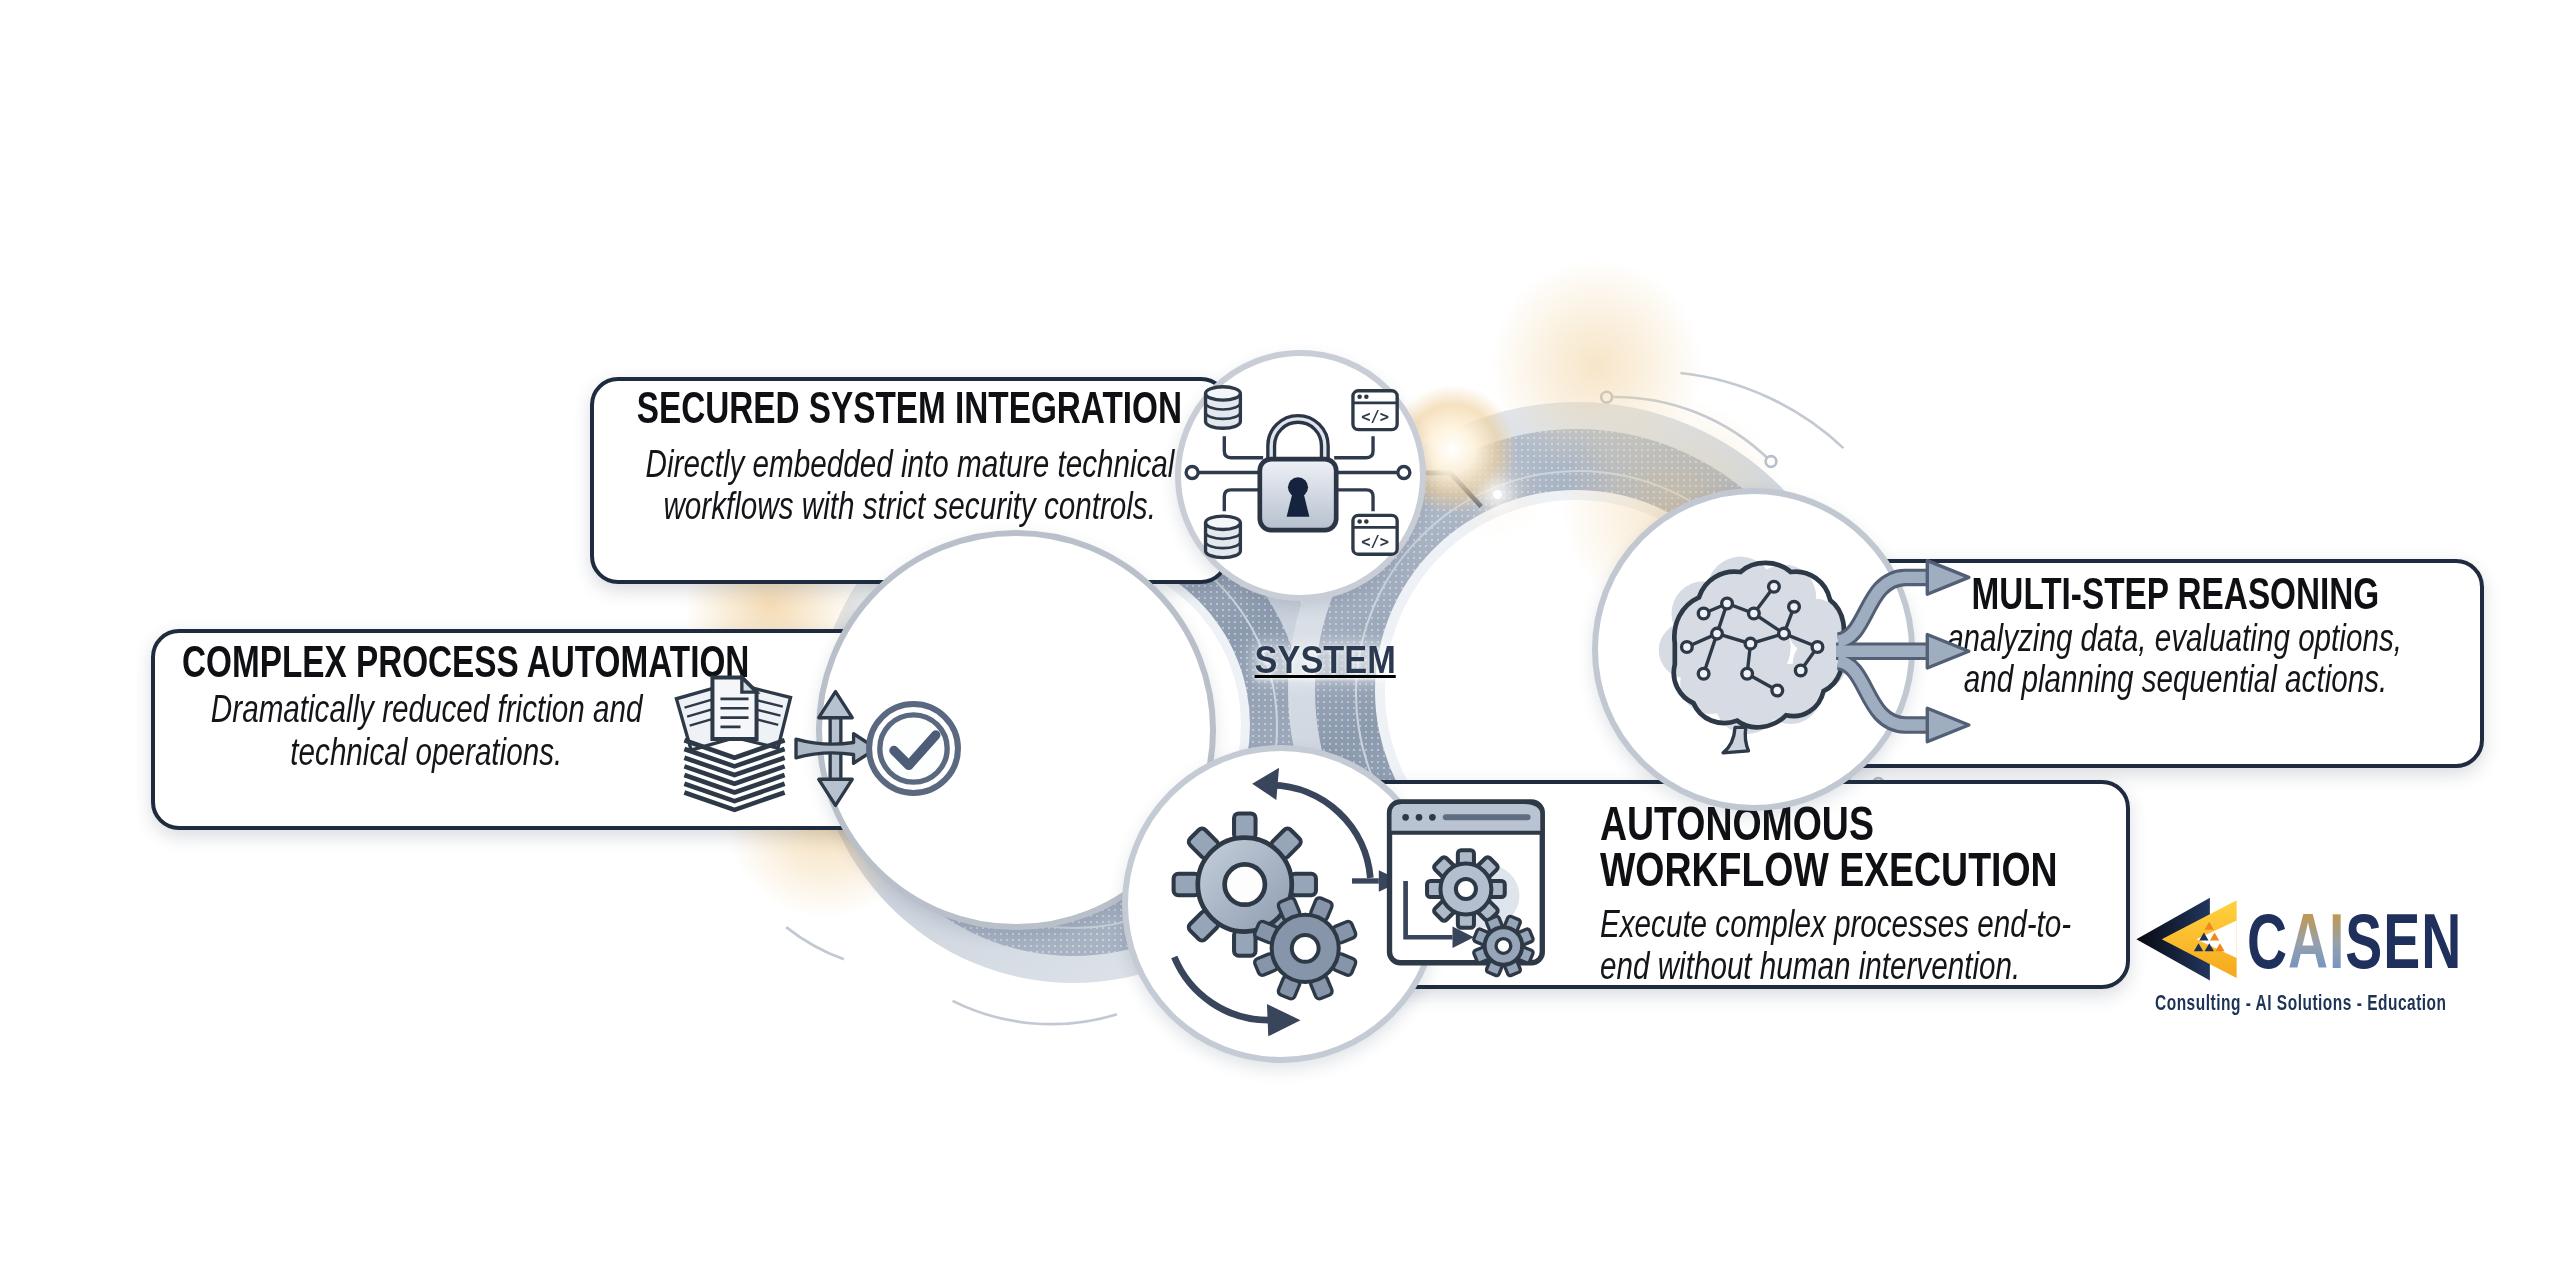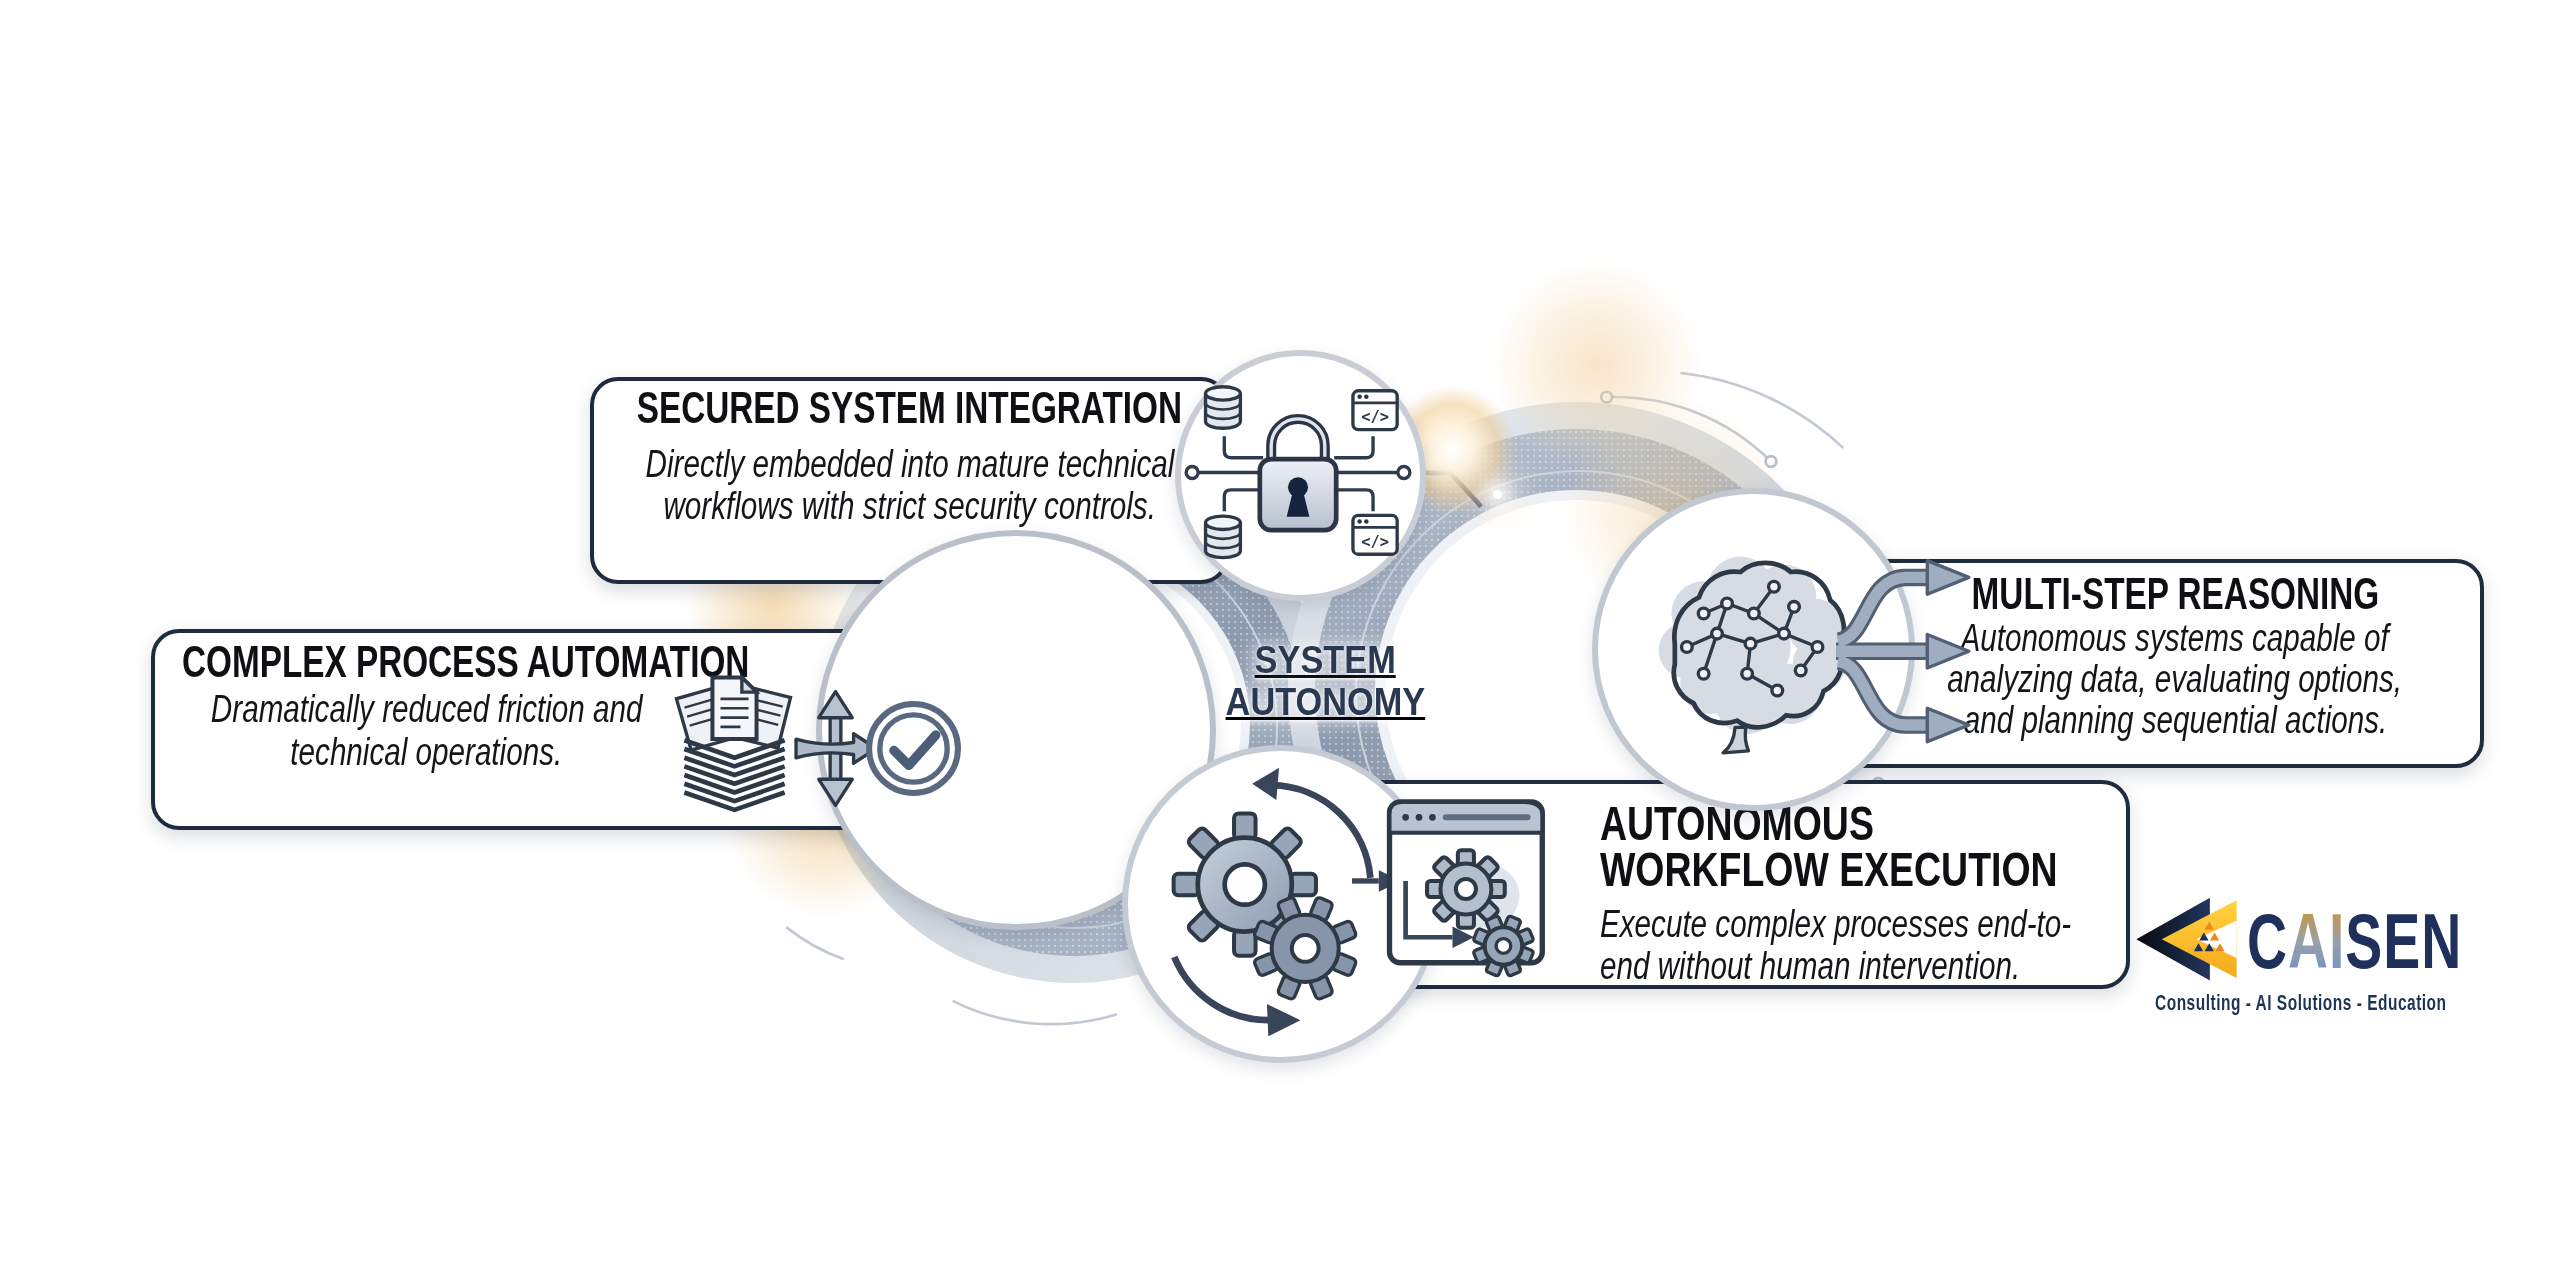--- a/index.html
+++ b/index.html
@@ -155,23 +155,20 @@
   <span class="digit" style="left:1563px;top:798px;">1011 001</span>
   <span class="digit" style="left:1585px;top:840px;">0010 111</span>
   <span class="digit" style="left:1543px;top:880px;">111 010</span>
   <span class="digit" style="left:1909px;top:742px;">1000 110</span>
 
   <div id="sphere"></div>
   <div id="sphere-label">
     <div class="l">
         <span>SYSTEM</span>
       </div>
-    <div class="l">
-        <span>AUTONOMY</span>
-      </div>
   </div>
 
   <div id="box-top" class="box">
     <div class="inner">
       <div class="fitC">
           <span class="fit title3">SECURED SYSTEM INTEGRATION</span>
         </div>
       <div class="descwrap">
         <div class="fitC">
             <span class="fit desc">Directly embedded into mature technical</span>
@@ -192,23 +189,20 @@
       <div class="fitC">
           <span class="fit desc">technical operations.</span>
         </div>
     </div>
   </div>
 
   <div id="box-right" class="box">
     <div class="inner">
       <div class="fitC">
           <span class="fit title3">MULTI-STEP REASONING</span>
-        </div>
-      <div class="fitC">
-          <span class="fit desc">Autonomous systems capable of</span>
         </div>
       <div class="fitC">
           <span class="fit desc">analyzing data, evaluating options,</span>
         </div>
       <div class="fitC">
           <span class="fit desc">and planning sequential actions.</span>
         </div>
     </div>
   </div>
 

